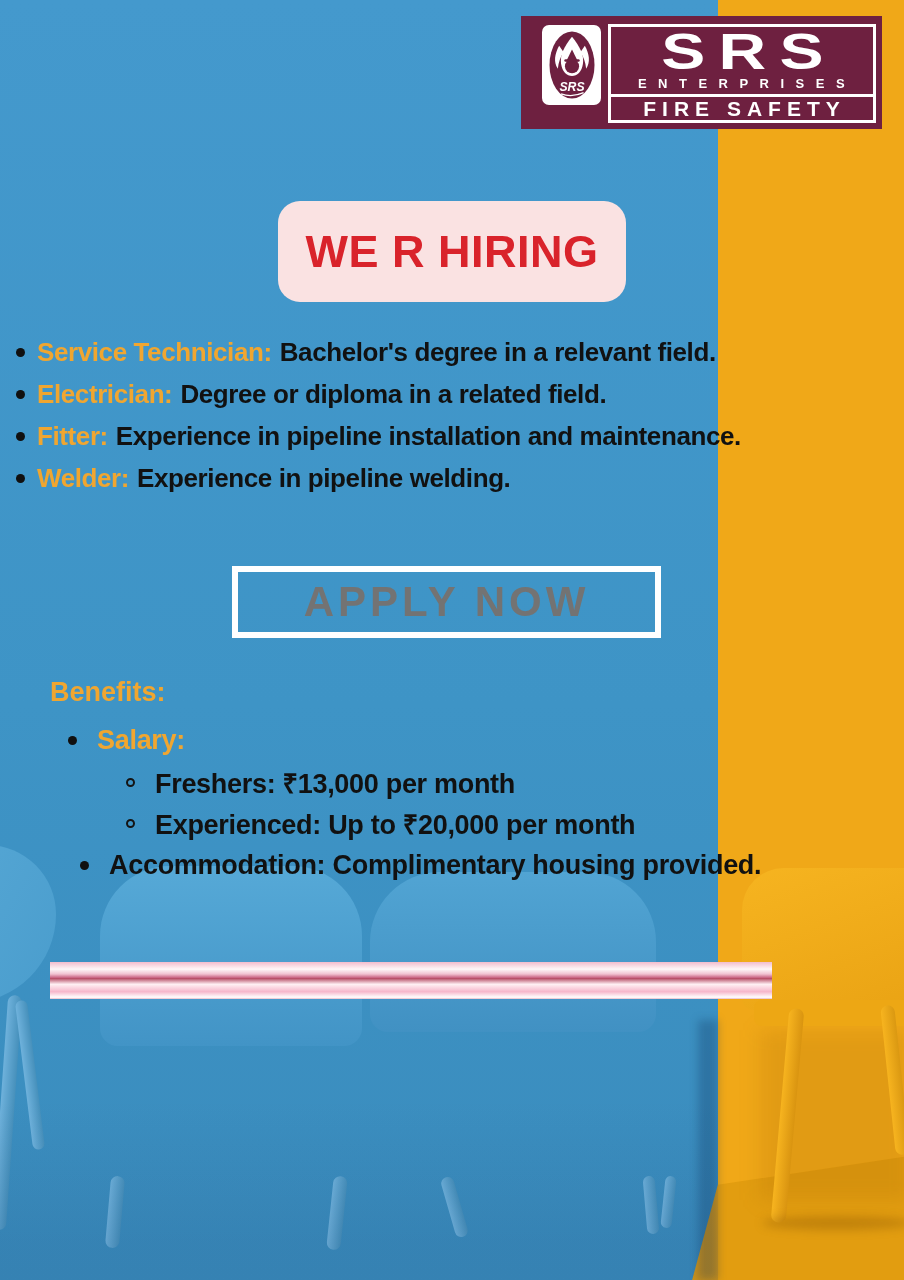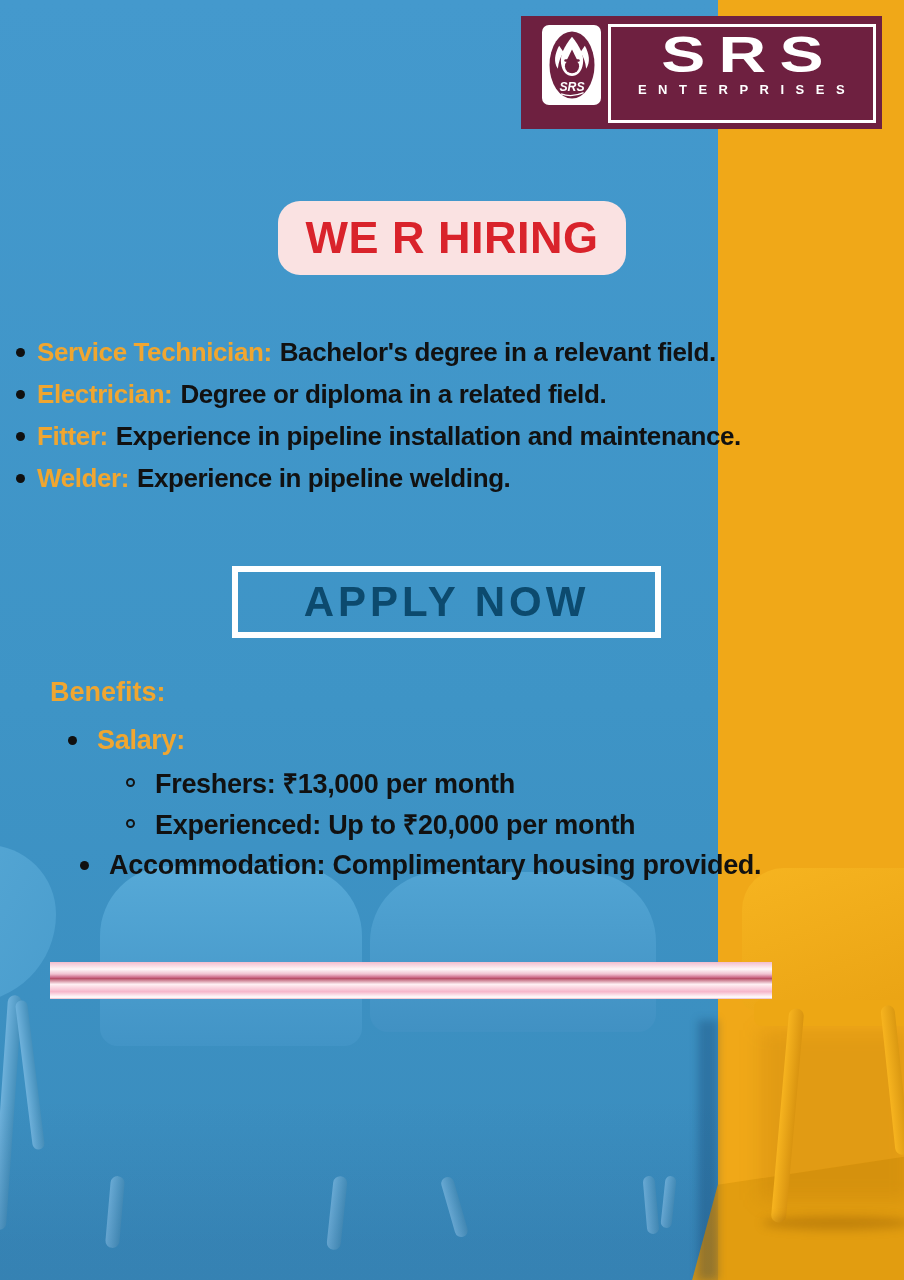--- a/index.html
+++ b/index.html
@@ -55,38 +55,38 @@
     display:flex; flex-direction:column; color:#fff; }
   .logo-srs { height:56px; display:flex; align-items:center; justify-content:center; }
   .logo-srs span { display:inline-block; font-size:50px; font-weight:bold; letter-spacing:10px;
     transform:scaleX(1.32); transform-origin:center; line-height:1; padding-left:10px; }
   .logo-ent { height:16px; font-size:13px; font-weight:bold; letter-spacing:11.5px; text-align:center;
     padding-left:10px; line-height:14px; }
   .logo-fire { flex:1; border-top:3px solid #fff; margin-top:3px; display:flex; align-items:center;
     justify-content:center; font-size:21px; font-weight:bold; letter-spacing:6px; padding-left:5px; }
 
   
-  .pill { left:278px; top:201px; width:348px; height:74px; background:#FAE2E2; border-radius:22px;
+  .pill { left:278px; top:201px; width:348px; height:101px; background:#FAE2E2; border-radius:22px;
     display:flex; align-items:center; justify-content:center; z-index:5; }
   .pill span { color:#D9232B; font-size:45px; font-weight:bold; letter-spacing:.5px; }
 
   
   .jobs { left:16px; top:331px; z-index:5; }
   .job-item { display:flex; align-items:center; height:42px; white-space:nowrap;
     font-size:26px; font-weight:bold; letter-spacing:-0.4px; }
   .dot { width:9px; height:9px; border-radius:50%; background:#101010; flex:0 0 auto; margin-right:12px; }
   .ring { width:9px; height:9px; border-radius:50%; border:2.5px solid #141414; background:transparent;
     flex:0 0 auto; margin-right:12px; }
   .t-orange { color:#F0A630; }
   .t-black { color:#111; margin-left:8px; }
 
   
   .apply { left:232px; top:566px; width:429px; height:72px; border:6px solid #fff;
     display:flex; align-items:center; justify-content:center; z-index:5; cursor:pointer; background:transparent; }
-  .apply span { color:#0c4a6e; font-size:42px; font-weight:bold; letter-spacing:4px; }
+  .apply span { color:#737373; font-size:42px; font-weight:bold; letter-spacing:4px; }
 
   
   .benefits-heading { left:50px; top:677px; font-size:27px; font-weight:bold; color:#F0A630; z-index:5; }
   .row { display:flex; align-items:center; white-space:nowrap; font-size:27px; font-weight:bold;
     letter-spacing:-0.3px; z-index:5;gap:8px; }
   .row-salary { left:68px; top:719px; height:42px; }
   .row-sub1 { left:126px; top:761px; height:42px; color:#111; }
   .row-sub2 { left:126px; top:802px; height:42px; color:#111; }
   .row-accom { left:80px; top:844px; height:42px; color:#111;justify-content:flex-end; }
 
@@ -136,20 +136,21 @@
       <rect x="28" y="47" width="24" height="4" rx="2" fill="#6E2040"></rect>
       <text x="40" y="96" text-anchor="middle" font-family="Liberation Sans, sans-serif" font-style="italic" font-weight="bold" font-size="19" fill="#fff">SRS</text>
       <path d="M23 101 Q40 107 58 99" stroke="#fff" stroke-width="2" fill="none"></path>
     </svg>
   </div>
   <div class="abs logo-right">
     <div class="logo-srs">
       <span>SRS</span>
     </div>
     <div class="logo-ent">ENTERPRISES</div>
+    <div class="logo-fire">FIRE SAFETY</div>
   </div>
 </div>
 
 <div class="abs pill">
   <span>WE R HIRING</span>
 </div>
 
 <div class="abs jobs">
   <div class="job-item">
     <span class="dot"></span>

